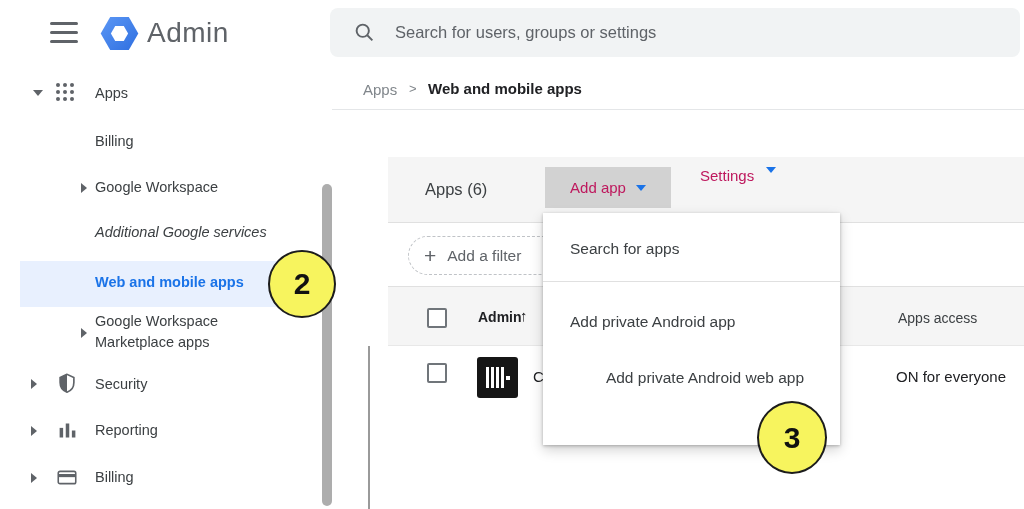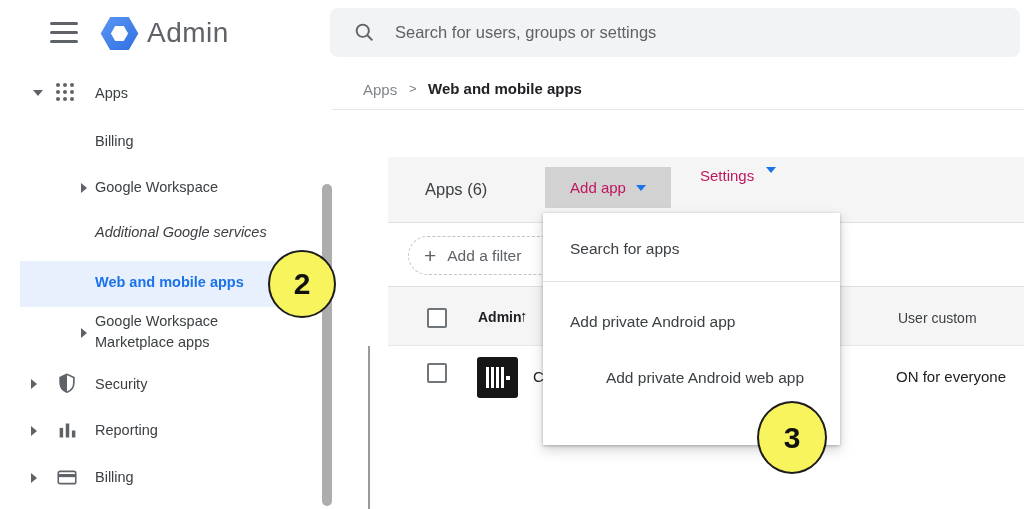--- a/index.html
+++ b/index.html
@@ -208,21 +208,21 @@
   <div class="abs filter-chip">
     <span class="plus-glyph">+</span>
     <span class="filter-label">Add a filter</span>
   </div>
   <div class="abs divider" style="left:388px; top:286px; width:636px;"></div>
 
   <div class="abs thead-bg"></div>
   <div class="abs cbx" style="left:427px; top:308px;"></div>
   <div class="abs th-name">Admin</div>
   <div class="abs sort-arrow">↑</div>
-  <div class="abs th-access">User custom</div>
+  <div class="abs th-access">Apps access</div>
   <div class="abs divider" style="left:388px; top:345px; width:636px; background:#e8e8e8;"></div>
 
   <div>
     <div class="abs cbx" style="left:427px; top:363px;"></div>
     <div class="abs app-icon">
       <i style="left:9px;  top:10px; width:3px; height:21px;"></i>
       <i style="left:14px; top:10px; width:3px; height:21px;"></i>
       <i style="left:19px; top:10px; width:3px; height:21px;"></i>
       <i style="left:24px; top:10px; width:3px; height:21px;"></i>
       <i style="left:29px; top:19px; width:4px; height:4px;"></i>

